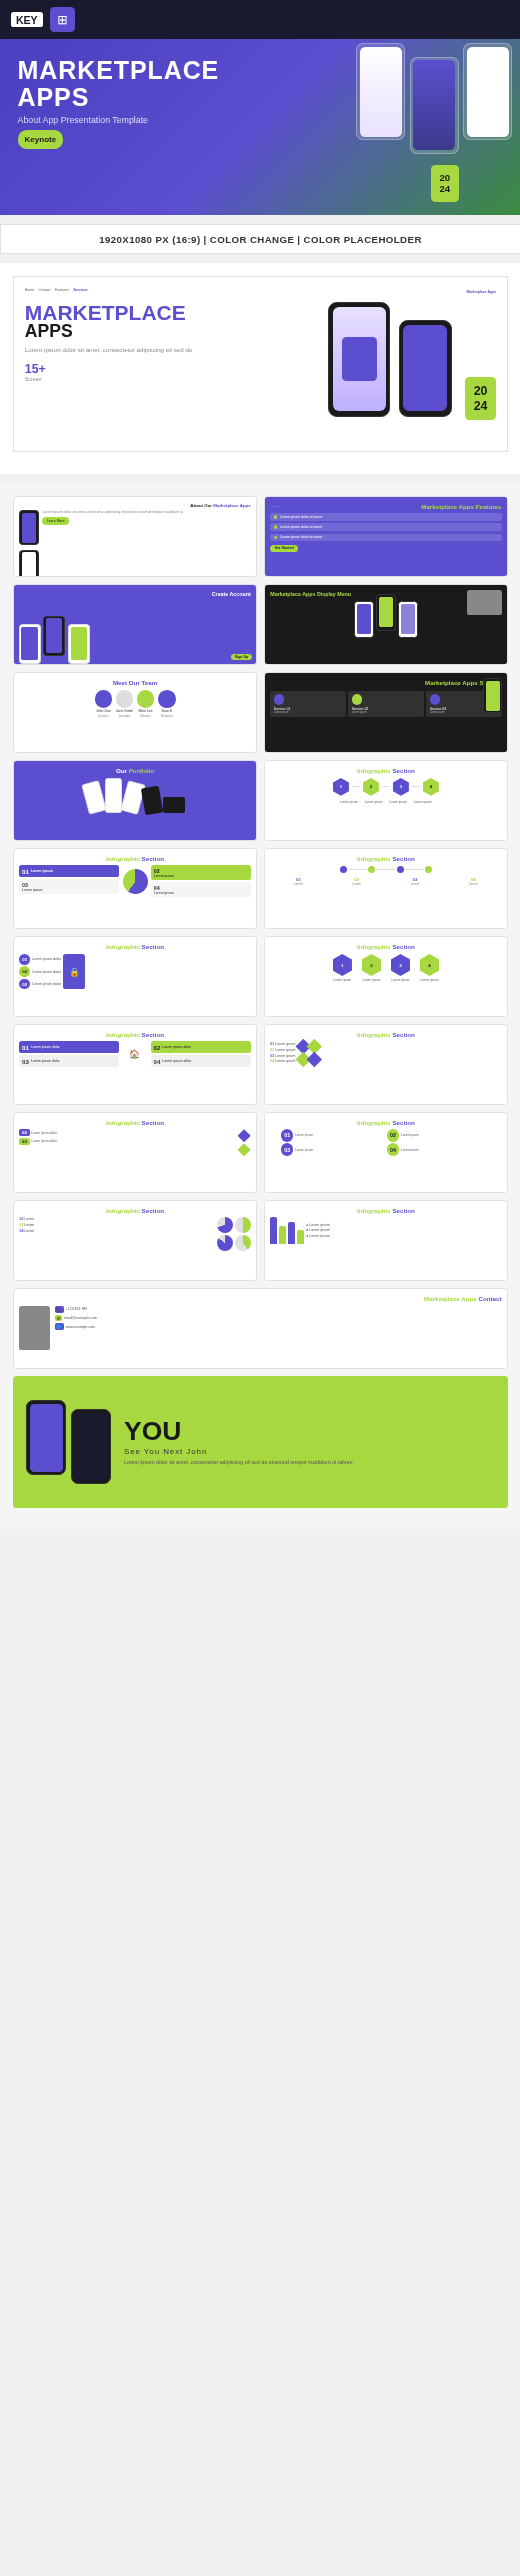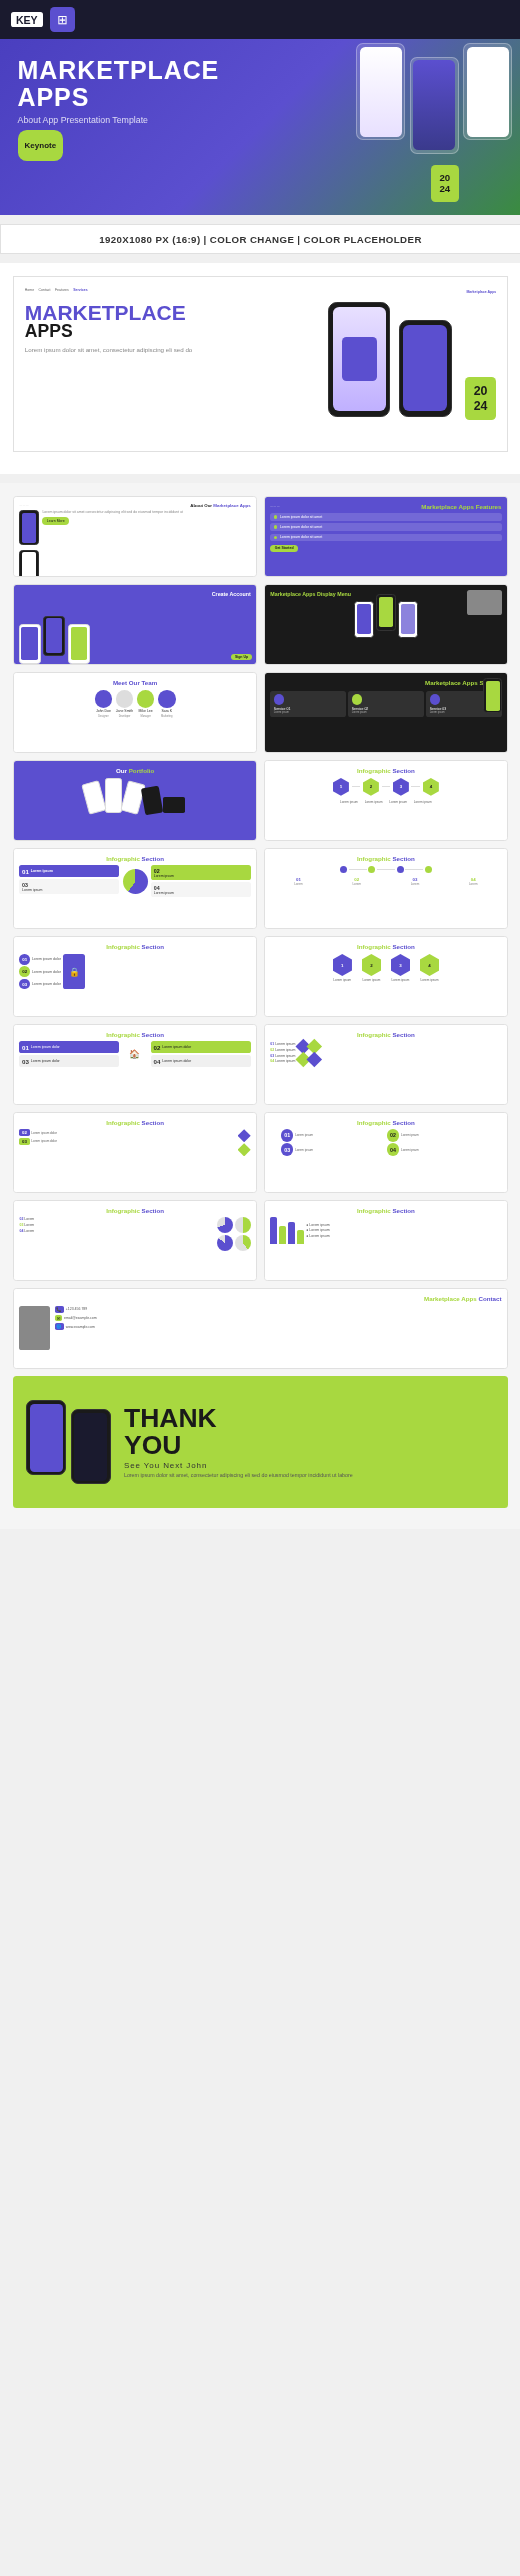--- a/index.html
+++ b/index.html
@@ -57,21 +57,21 @@
     }
     .hero-subtitle {
       color: rgba(255,255,255,0.8);
       font-size: 8.8px;
       margin-top: 3.5px;
     }
     .hero-tag {
       background: #a8d840;
       color: #1a1a1a;
       font-size: 8px;
-      padding: 11px 7px;
+      padding: 5px 7px;
       border-radius: 8.8px;
       display: inline-block;
       margin-top: 5.3px;
       font-weight: bold;
     }
     .hero-phones {
       position: absolute;
       right: 8.8px;
       top: 4.4px;
       display: flex;
@@ -557,20 +557,24 @@
         <span class="nav-link">Features</span>
         <span class="nav-link active">Services</span>
       </div>
       <div class="slide-brand">Marketplace Apps</div>
     </div>
     <div style="display:flex; gap:13.2px; align-items:flex-start; margin-top:7px;">
       <div style="flex:1;">
         <div style="color:#5b4fcf;font-size:21px;font-weight:900;text-transform:uppercase;line-height:1;">MARKETPLACE</div>
         <div style="color:#1a1a1a;font-size:17.6px;font-weight:900;text-transform:uppercase;line-height:1;">APPS</div>
         <div style="font-size:6.2px;color:#888;margin-top:4.4px;line-height:1.5;">Lorem ipsum dolor sit amet, consectetur adipiscing eli sed do</div>
+        <div style="margin-top:7px;">
+          <div style="color:#5b4fcf;font-size:12.4px;font-weight:900;">15+</div>
+          <div style="font-size:5.3px;color:#888;">Screen</div>
+        </div>
       </div>
       <div style="position:relative;">
         <div class="phone-mock" style="width:62px;height:115px;background:#1a1a1a;border-radius:8.8px;border:1.8px solid #333;overflow:hidden;display:inline-block;">
           <div style="background:linear-gradient(180deg,#e8e0ff 0%,#c0b0ff 100%);margin:3.5px;border-radius:6.2px;height:calc(100%-7px);height:104px;display:flex;align-items:center;justify-content:center;">
             <div style="background:#5b4fcf;width:35px;height:44px;border-radius:4.4px;"></div>
           </div>
         </div>
         <div class="phone-mock" style="width:53px;height:97px;background:#1a1a1a;border-radius:8.8px;border:1.8px solid #333;overflow:hidden;display:inline-block;margin-left:4.4px;margin-top:8.8px;">
           <div style="background:#5b4fcf;margin:3.5px;border-radius:6.2px;height:calc(100%-7px);height:86px;"></div>
         </div>
@@ -1096,21 +1100,20 @@
       <div class="thankyou-slide">
         <div class="thankyou-phones">
           <div class="phone-lg">
             <div class="phone-lg-screen"></div>
           </div>
           <div class="phone-lg" style="margin-top:8.8px;">
             <div class="phone-lg-screen" style="background:#1a1a2e;"></div>
           </div>
         </div>
         <div class="thankyou-text">
-          <div class="thankyou-big">THANK</div>
           <div class="thankyou-big">YOU</div>
           <div class="thankyou-see">See You Next John</div>
           <div class="thankyou-sub">Lorem ipsum dolor sit amet, consectetur adipiscing eli sed do eiusmod tempor incididunt ut labore</div>
         </div>
       </div>
     </div>
   </div>
 
 </div>
 

